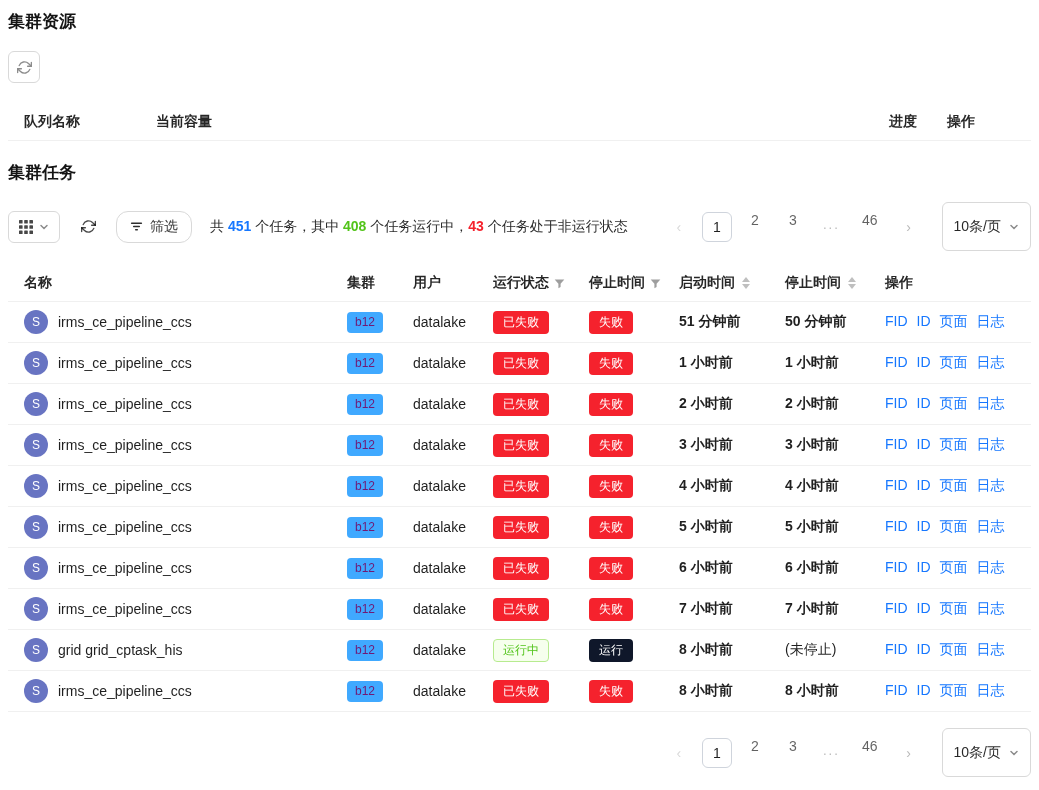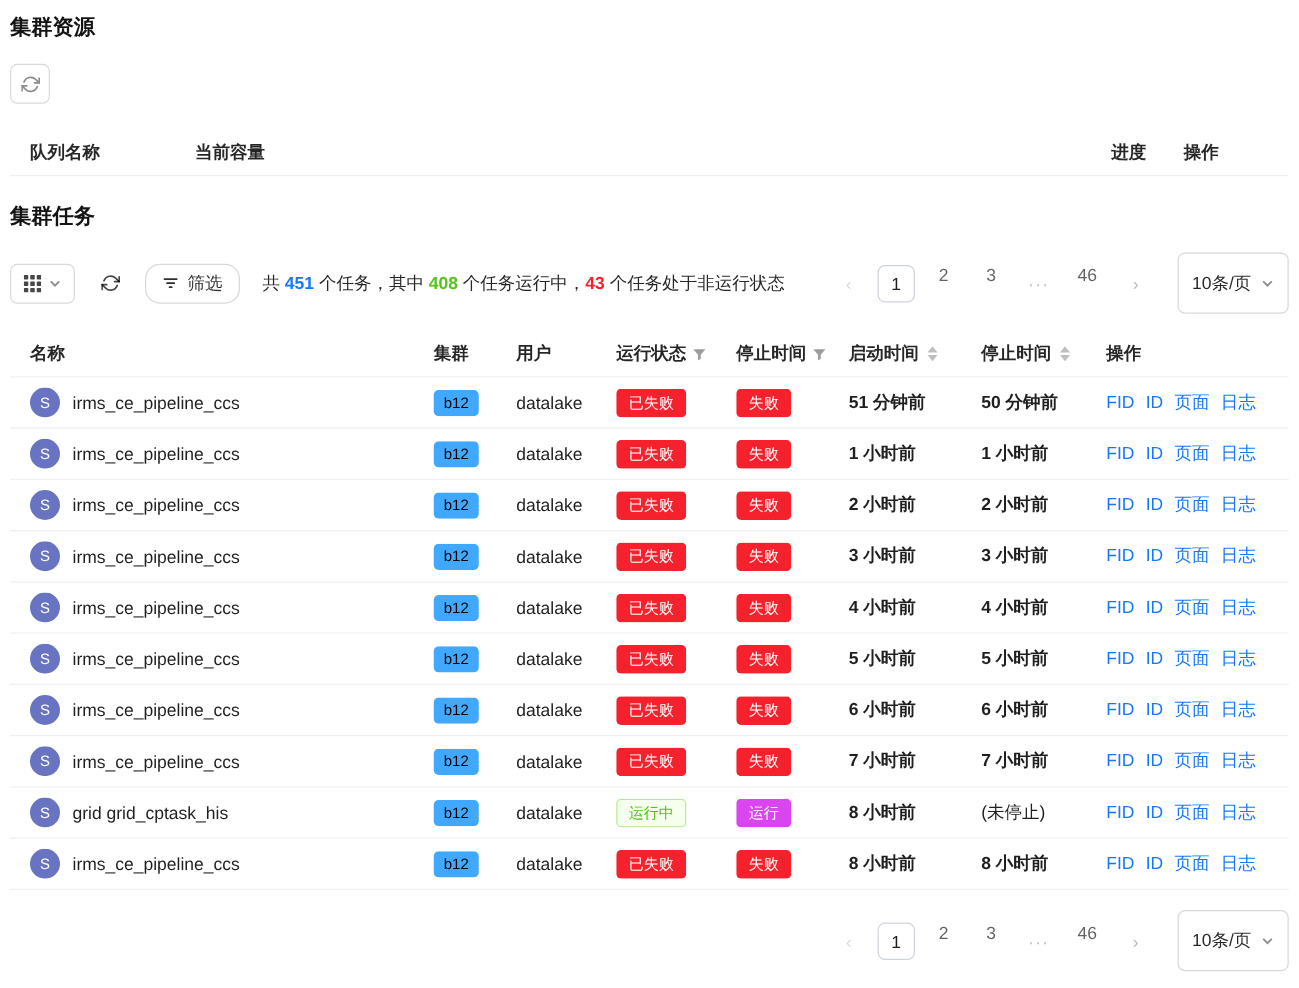--- a/index.html
+++ b/index.html
@@ -87,30 +87,30 @@
   .c.stop { width: 100px; font-weight: 600; }
   .c.stop.plain { font-weight: 400; }
   .c.actions { width: 154px; display: flex; gap: 9px; }
   .t-head .c { display: flex; align-items: center; gap: 5px; font-weight: 600; color: rgba(0,0,0,0.85); }
 
   .avatar {
     width: 24px; height: 24px; border-radius: 50%; background: #6874c2; color: #fff;
     font-size: 12px; display: inline-flex; align-items: center; justify-content: center; flex: none;
   }
   .cluster-badge {
-    background: #40a9ff; color: #000000; font-size: 12px; border-radius: 4px;
+    background: #40a9ff; color: #701a75; font-size: 12px; border-radius: 4px;
     padding: 2px 8px; display: inline-block; line-height: 17px;
   }
   .badge {
     font-size: 12px; border-radius: 4px; padding: 2px 9px; display: inline-block;
     line-height: 17px; border: 1px solid transparent;
   }
   .badge.error { background: #f5222d; color: #fff; }
   .badge.success { background: #f6ffed; color: #52c41a; border-color: #b7eb8f; }
-  .badge.processing { background: #d946ef; color: #fff; }
+  .badge.processing { background: #0f172a; color: #fff; }
 
   
   .sorter { display: inline-flex; flex-direction: column; gap: 2px; margin-left: 2px; cursor: pointer; }
   .sorter .up { width: 0; height: 0; border-left: 4px solid transparent; border-right: 4px solid transparent; border-bottom: 5px solid #bfbfbf; }
   .sorter .down { width: 0; height: 0; border-left: 4px solid transparent; border-right: 4px solid transparent; border-top: 5px solid #bfbfbf; }
   .funnel { display: inline-flex; cursor: pointer; }
 
   .bottom-pagination { display: flex; justify-content: flex-end; align-items: center; margin-top: 16px; }
 </style>
 </head>

